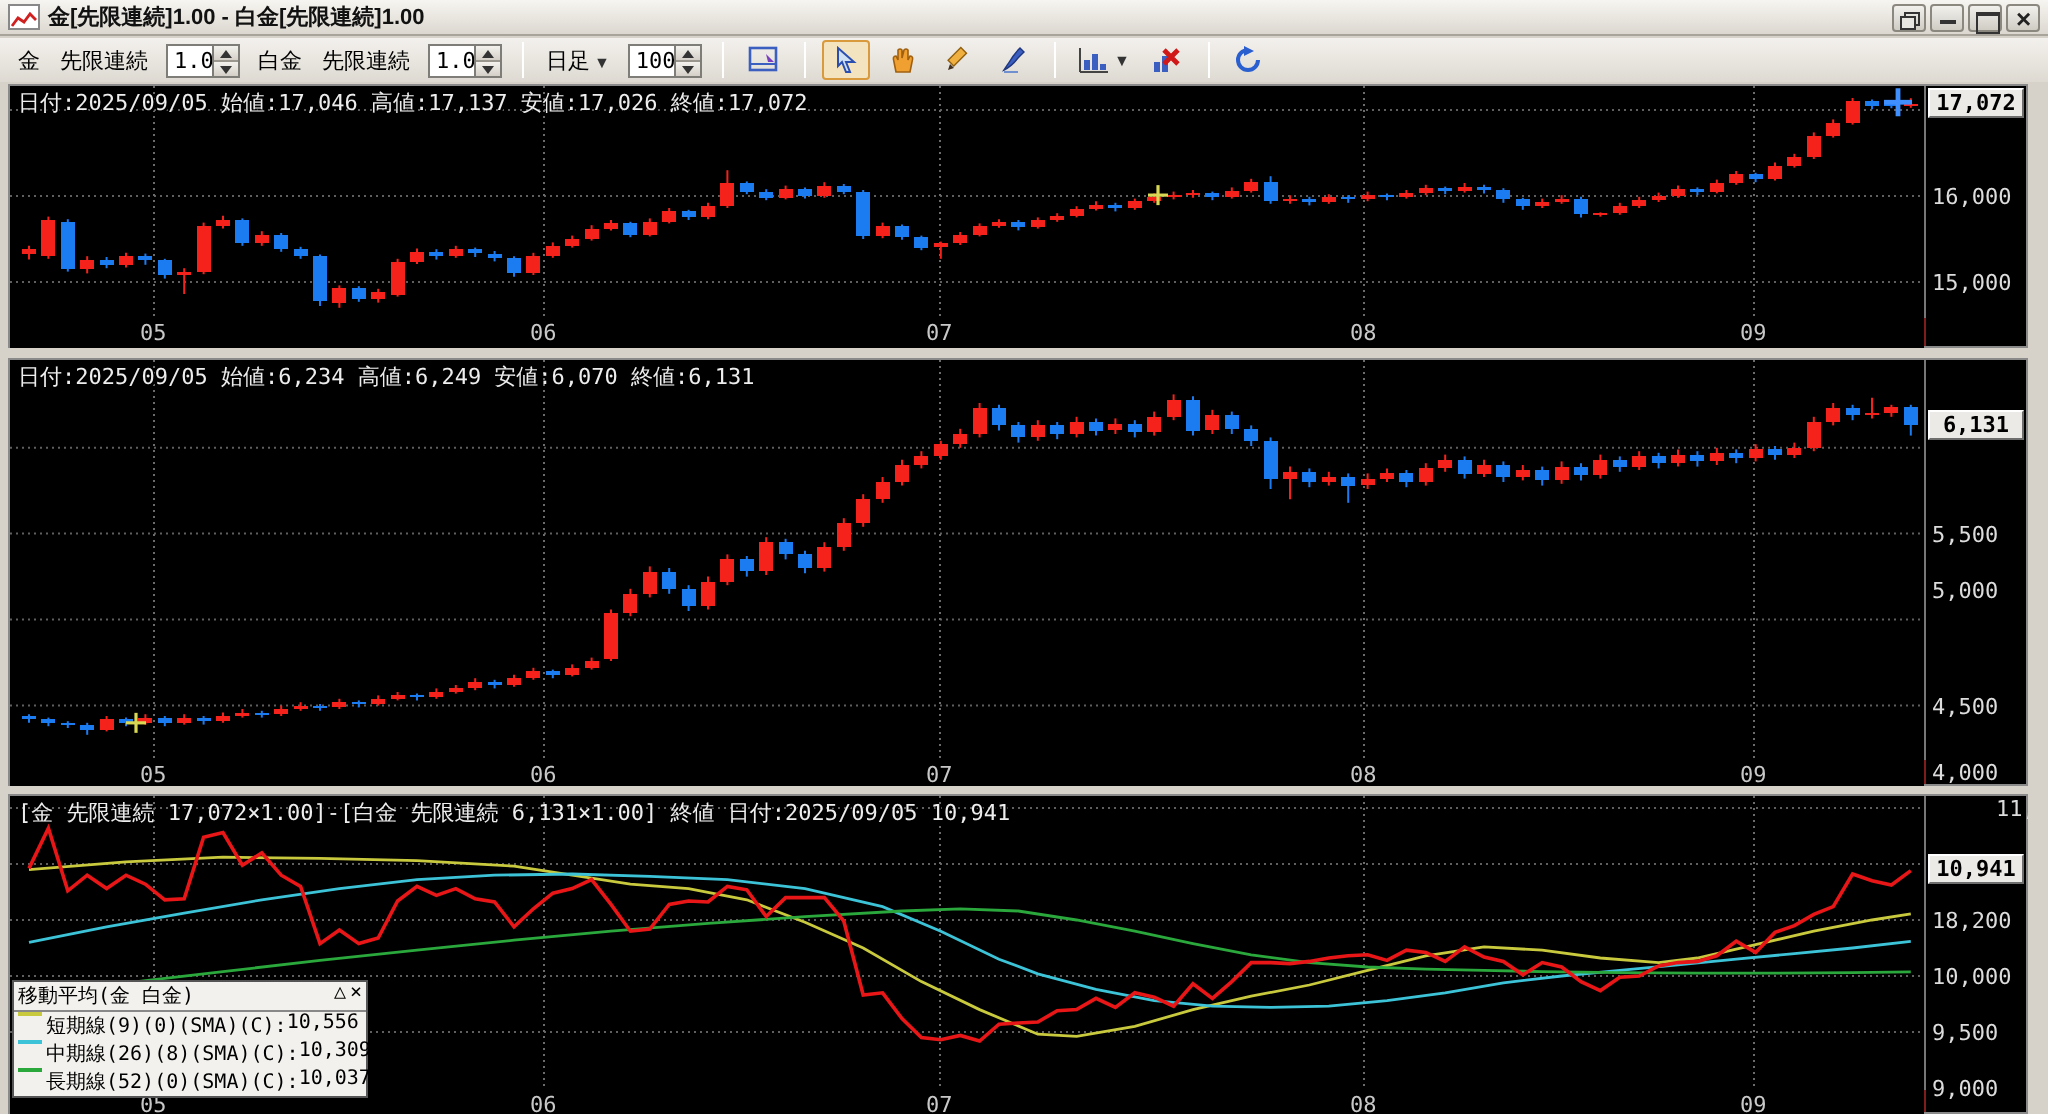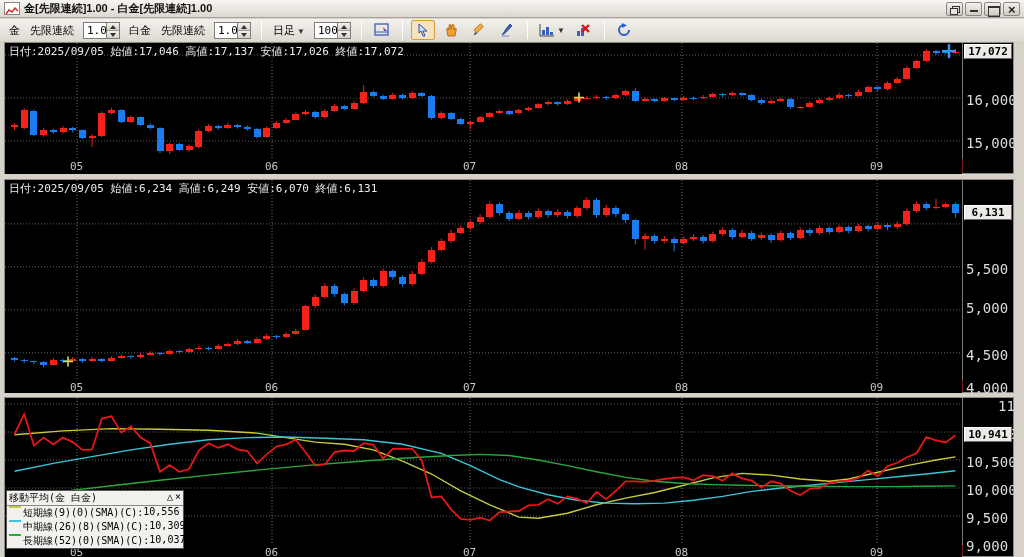--- a/index.html
+++ b/index.html
@@ -34,21 +34,21 @@
     border:1px solid transparent; border-radius:2px; }
   .tb-btn.active { border:1px solid #d89a3c; background:#f3e3bf; }
   .dd-arrow { font-size:8px; color:#333; margin-left:2px; }
   .client { position:absolute; left:0; top:42px; width:1024px; height:515px; background:#d6d2ca; }
   .panel { position:absolute; left:4px; width:1010px; background:#7f1d1d; border:1px solid #8a8a8a; }
   .plot { position:absolute; left:0; top:0; border-right:1px solid #777; background:#000; }
   .plot svg { display:block; }
   .months { position:absolute; left:0; background:#000; width:957px; }
   .month-label { position:absolute; font-family:"DejaVu Sans Mono",monospace; font-size:11px; color:#c8c8c8; }
   .axisstrip { position:absolute; left:958px; top:0; width:50px; background:#000; height:100%; }
-  .axis-label { position:absolute; left:3px; font-family:"DejaVu Sans Mono",monospace; font-size:14px; color:#dcdcdc; white-space:nowrap; }
+  .axis-label { position:absolute; left:3px; font-family:"DejaVu Sans Mono",monospace; font-size:11px; color:#dcdcdc; white-space:nowrap; }
   .price-box { position:absolute; left:1px; width:48px; height:15px; background:#eceae6;
     border-top:1px solid #fff; border-left:1px solid #fff; border-right:1px solid #6e6e6e; border-bottom:1px solid #6e6e6e;
     font-family:"DejaVu Sans Mono",monospace; font-size:11px; font-weight:bold; color:#000; text-align:center; line-height:13px; }
   .info-line { position:absolute; left:4px; top:1px; font-family:"DejaVu Sans Mono",monospace; font-size:11px; color:#ededed; white-space:nowrap; text-shadow:1px 1px 0 #000; }
   .separator { position:absolute; left:0; width:1024px; background:#d6d2ca; }
   .legend { position:absolute; left:1px; background:#f2f1ed; border:1px solid #555; width:178px; font-family:"DejaVu Sans Mono",monospace; font-size:10px; color:#000; }
   .legend-title { display:flex; justify-content:space-between; border-bottom:1px solid #888; padding:0 2px; }
   .legend-btns span { margin-left:2px; }
   .legend-row { display:flex; padding:0 2px; white-space:nowrap; }
   .legend-swatch { display:inline-block; width:12px; height:2px; margin-right:2px; flex:none; }
@@ -1008,21 +1008,21 @@
     <div class="info-line">日付:2025/09/05 始値:6,234 高値:6,249 安値:6,070 終値:6,131</div>
     <div class="months" id="months1" style="top:200px;height:14px">
         <div class="month-label" style="left: 65px; top: 1px;">05</div>
         <div class="month-label" style="left: 260px; top: 1px;">06</div>
         <div class="month-label" style="left: 458px; top: 1px;">07</div>
         <div class="month-label" style="left: 670px; top: 1px;">08</div>
         <div class="month-label" style="left: 865px; top: 1px;">09</div>
       </div>
     <div class="axisstrip" id="axis1">
         <div class="axis-label" style="top: 80.8444px;">5,500</div>
-        <div class="axis-label" style="top: 120px;">5,000</div>
+        <div class="axis-label" style="top: 109px;">5,000</div>
         <div class="axis-label" style="top: 166.829px;">4,500</div>
         <div class="axis-label" style="top: 200px;">4,000</div>
         <div class="price-box" style="top: 24.5881px;">6,131</div>
       </div>
   </div>
   <div class="separator" style="top:351px;height:4px"></div>
 
   <div class="panel" id="panel2" style="top:355px;height:160px">
     <div class="plot" style="width:958px;height:147px">
         <svg id="svg2" width="957" height="147">
@@ -1035,31 +1035,32 @@
           <line x1="267" y1="0" x2="267" y2="147" stroke="#6b6b6b" stroke-dasharray="1,2"></line>
           <line x1="465" y1="0" x2="465" y2="147" stroke="#6b6b6b" stroke-dasharray="1,2"></line>
           <line x1="677" y1="0" x2="677" y2="147" stroke="#6b6b6b" stroke-dasharray="1,2"></line>
           <line x1="872" y1="0" x2="872" y2="147" stroke="#6b6b6b" stroke-dasharray="1,2"></line>
           <polyline points="9.5,36.8 58.0,32.9 106.5,30.6 155.0,31.2 203.5,32.3 252.0,35.1 281.1,39.6 310.2,44.1 339.3,46.3 368.4,51.9 397.5,63.1 426.6,76.0 455.7,92.8 484.8,106.8 513.9,119.1 533.3,120.2 562.4,115.2 591.5,106.8 620.6,100.1 649.7,94.5 678.8,87.2 707.9,79.9 737.0,75.4 766.1,77.1 795.2,81.0 824.3,83.3 843.7,81.0 872.8,74.3 901.9,67.6 931.0,62.0 950.4,58.9" fill="none" stroke="#c9c93e" stroke-width="1.4"></polyline>
           <polyline points="9.5,73.2 48.3,65.4 87.1,58.6 125.9,51.9 164.7,46.3 203.5,41.8 242.3,39.6 281.1,39.0 319.9,40.2 358.7,41.8 397.5,46.3 436.3,55.3 465.4,67.6 494.5,81.6 513.9,88.9 543.0,96.7 572.1,102.3 601.2,105.1 630.3,105.7 659.4,105.1 688.5,102.3 717.6,98.4 746.7,93.4 775.8,90.0 804.9,87.2 834.0,84.4 863.1,81.6 892.2,78.8 921.3,76.0 950.4,72.7" fill="none" stroke="#3cc3d8" stroke-width="1.4"></polyline>
           <polyline points="9.5,99.0 58.0,93.4 106.5,87.8 155.0,82.2 203.5,77.1 252.0,72.1 300.5,67.6 349.0,63.7 397.5,60.3 446.0,57.5 475.1,56.4 504.2,57.5 533.3,62.0 562.4,67.6 591.5,73.8 620.6,79.4 649.7,83.3 678.8,85.5 707.9,86.6 737.0,87.2 766.1,87.8 804.9,88.3 843.7,88.6 882.5,88.6 921.3,88.3 950.4,87.9" fill="none" stroke="#2aa83c" stroke-width="1.4"></polyline>
           <polyline points="9.5,36.2 19.2,16.1 28.9,47.4 38.6,39.6 48.3,46.3 58.0,39.6 67.7,44.1 77.4,51.9 87.1,51.4 96.8,20.6 106.5,18.3 116.2,34.6 125.9,28.4 135.6,39.6 145.3,45.2 155.0,73.8 164.7,67.0 174.4,73.8 184.1,71.0 193.8,52.5 203.5,45.2 213.2,49.7 222.9,46.3 232.6,51.4 242.3,53.0 252.0,65.4 261.7,56.4 271.4,48.6 281.1,46.3 290.8,41.8 300.5,54.2 310.2,67.6 319.9,66.5 329.6,54.2 339.3,52.5 349.0,53.0 358.7,45.2 368.4,46.9 378.1,60.3 387.8,50.8 397.5,50.8 407.2,50.8 416.9,62.6 426.6,99.5 436.3,98.4 446.0,111.3 455.7,120.8 465.4,121.9 475.1,119.7 484.8,122.5 494.5,114.1 504.2,113.5 513.9,113.0 523.6,107.4 533.3,106.8 543.0,101.2 552.7,105.7 562.4,98.4 572.1,100.6 581.8,105.1 591.5,93.9 601.2,101.2 610.9,92.8 620.6,83.3 630.3,83.3 640.0,83.8 649.7,82.7 659.4,81.0 669.1,79.9 678.8,79.4 688.5,82.2 698.2,77.1 707.9,78.2 717.6,82.7 727.3,75.4 737.0,80.5 746.7,82.7 756.4,89.4 766.1,83.3 775.8,85.5 785.5,92.8 795.2,97.3 804.9,90.6 814.6,90.0 824.3,85.0 834.0,83.3 843.7,82.7 853.4,79.9 863.1,72.6 872.8,78.2 882.5,68.2 892.2,64.8 901.9,59.2 911.6,55.3 921.3,39.0 931.0,42.4 940.7,44.5 950.4,37.3" fill="none" stroke="#e81616" stroke-width="1.8"></polyline>
         </svg>
       </div>
+    <div class="info-line">[金 先限連続 17,072×1.00]-[白金 先限連続 6,131×1.00] 終値 日付:2025/09/05 10,941</div>
     <div class="months" id="months2" style="top:147px;height:13px">
         <div class="month-label" style="left: 65px; top: 1px;">05</div>
         <div class="month-label" style="left: 260px; top: 1px;">06</div>
         <div class="month-label" style="left: 458px; top: 1px;">07</div>
         <div class="month-label" style="left: 670px; top: 1px;">08</div>
         <div class="month-label" style="left: 865px; top: 1px;">09</div>
       </div>
     <div class="axisstrip" id="axis2">
         <div class="axis-label" style="top: -0.008px; margin-left: 32px;">11,500</div>
         <div class="axis-label" style="top: 27.992px;">11,000</div>
-        <div class="axis-label" style="top: 55.992px;">10,500</div>
+        <div class="axis-label" style="top: 55.992px;">18,200</div>
         <div class="axis-label" style="top: 83.992px;">10,000</div>
         <div class="axis-label" style="top: 111.992px;">9,500</div>
         <div class="axis-label" style="top: 139.992px;">9,000</div>
         <div class="price-box" style="top: 29.296px;">10,941</div>
       </div>
     <div class="legend" style="top:92px">
       <div class="legend-title">
         <span>移動平均(金 白金)</span>
         <span class="legend-btns">
           <span>△</span><span>×</span>

